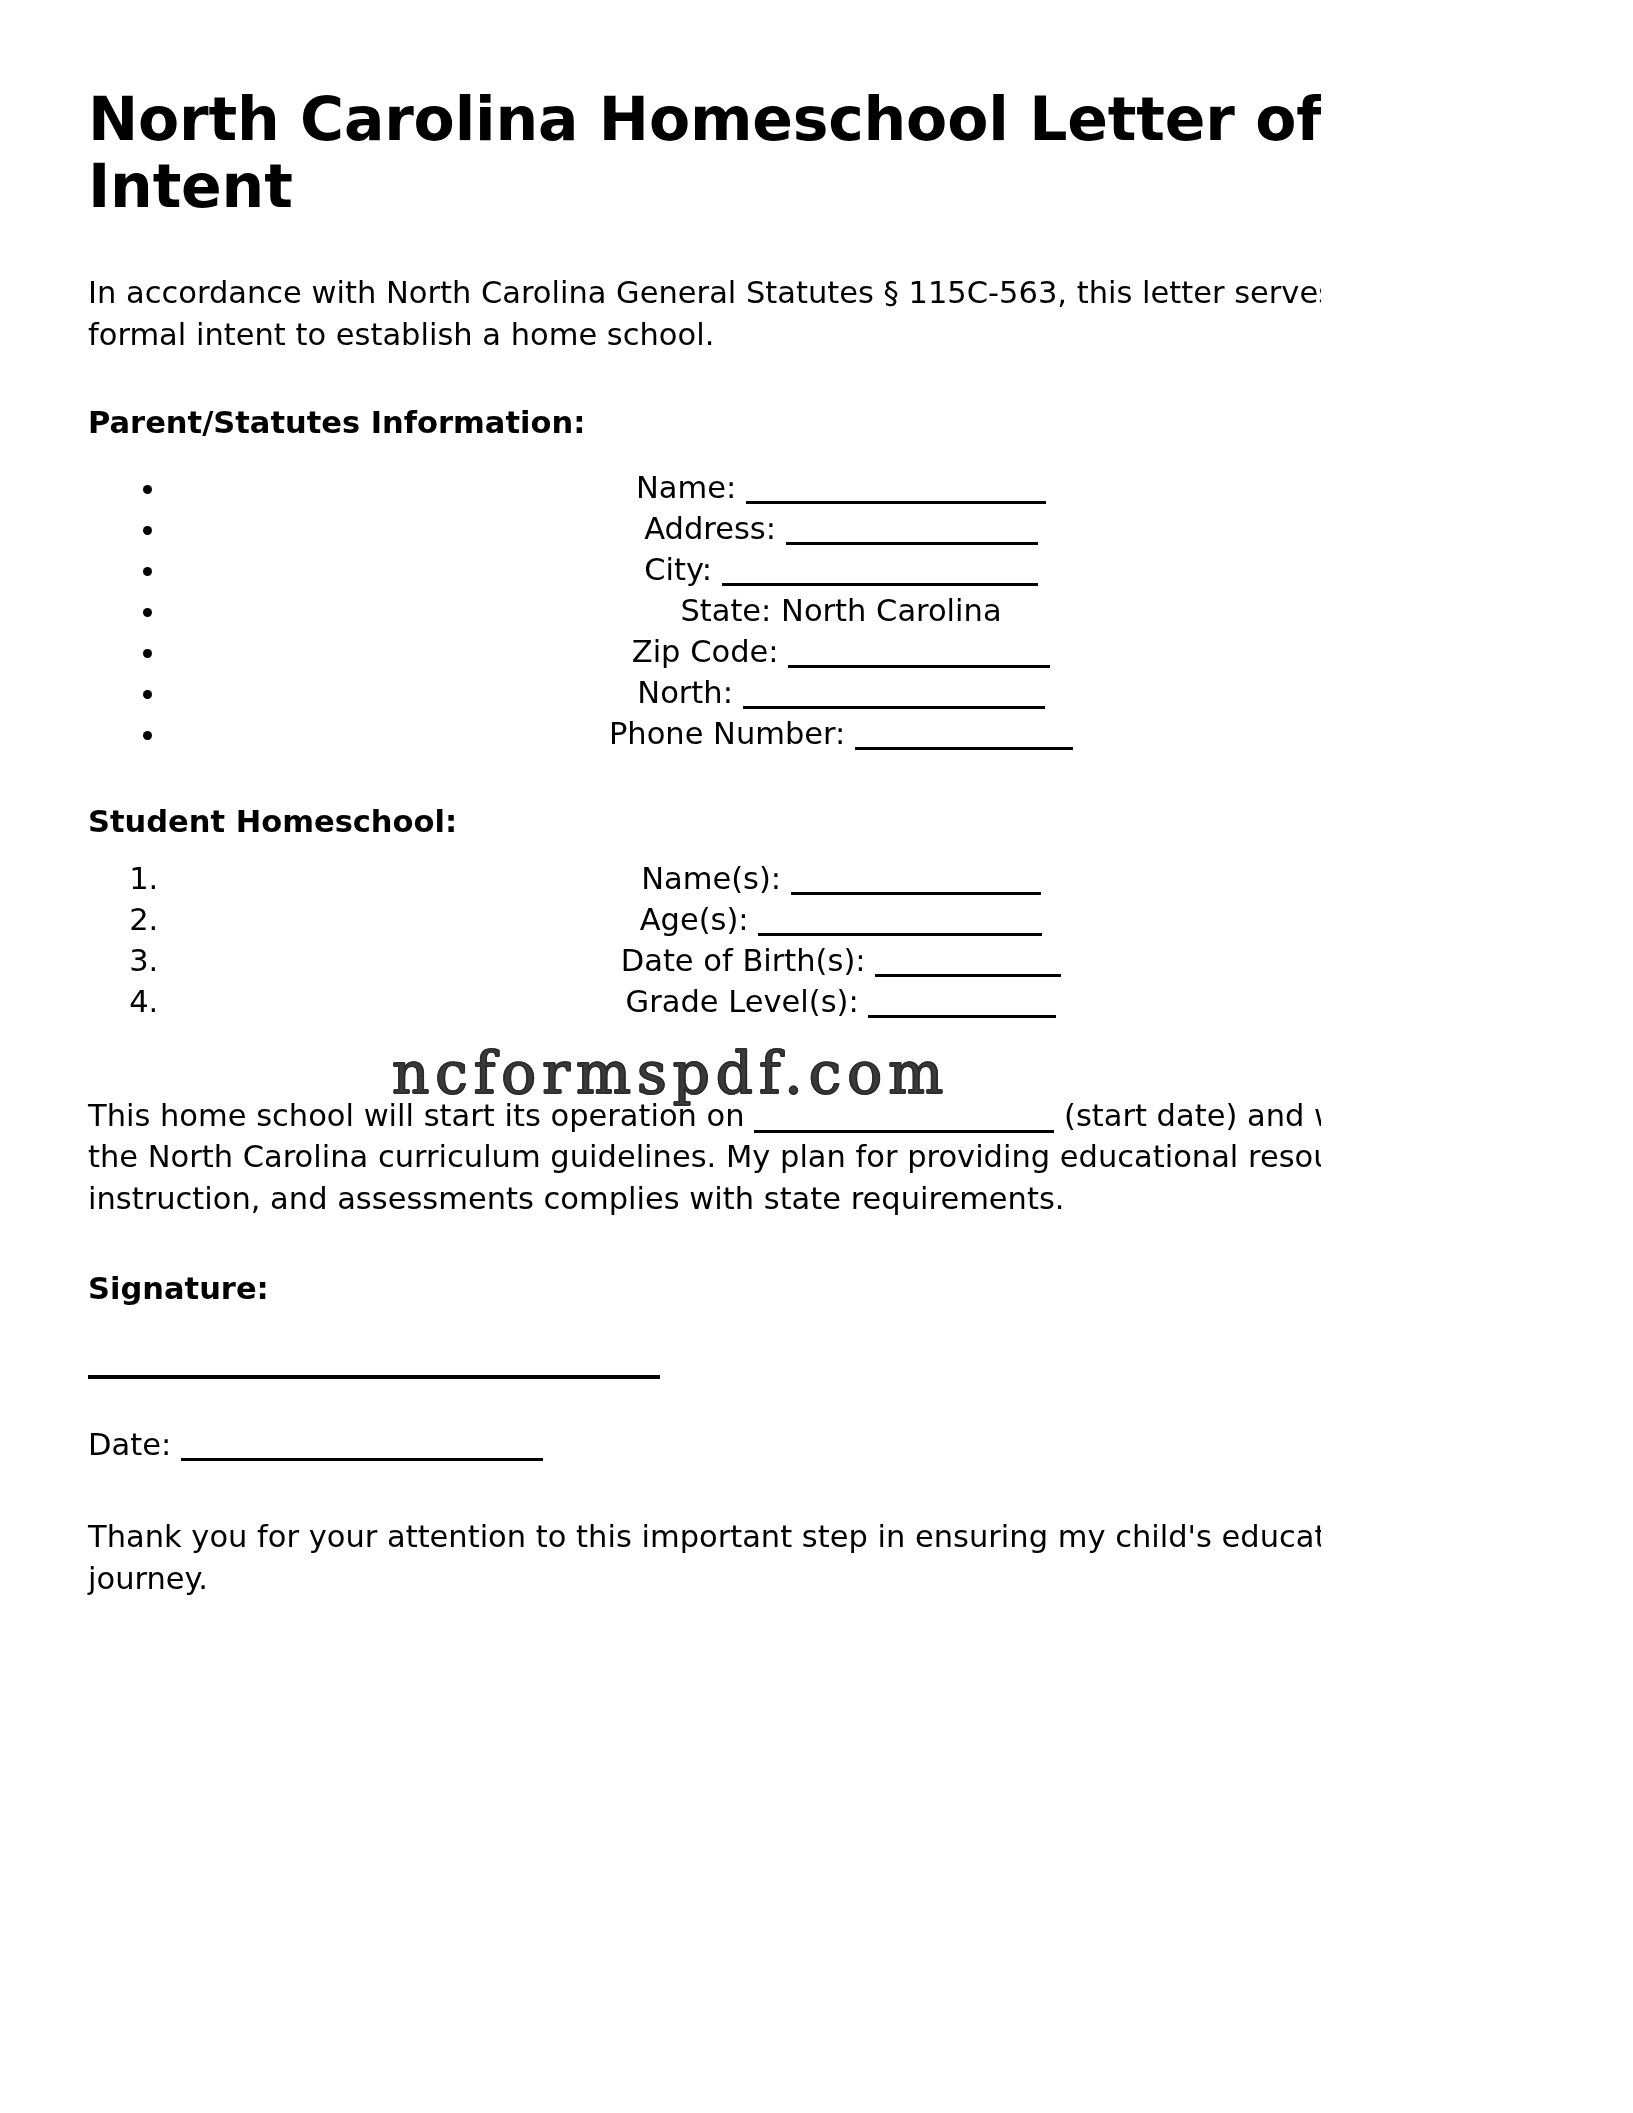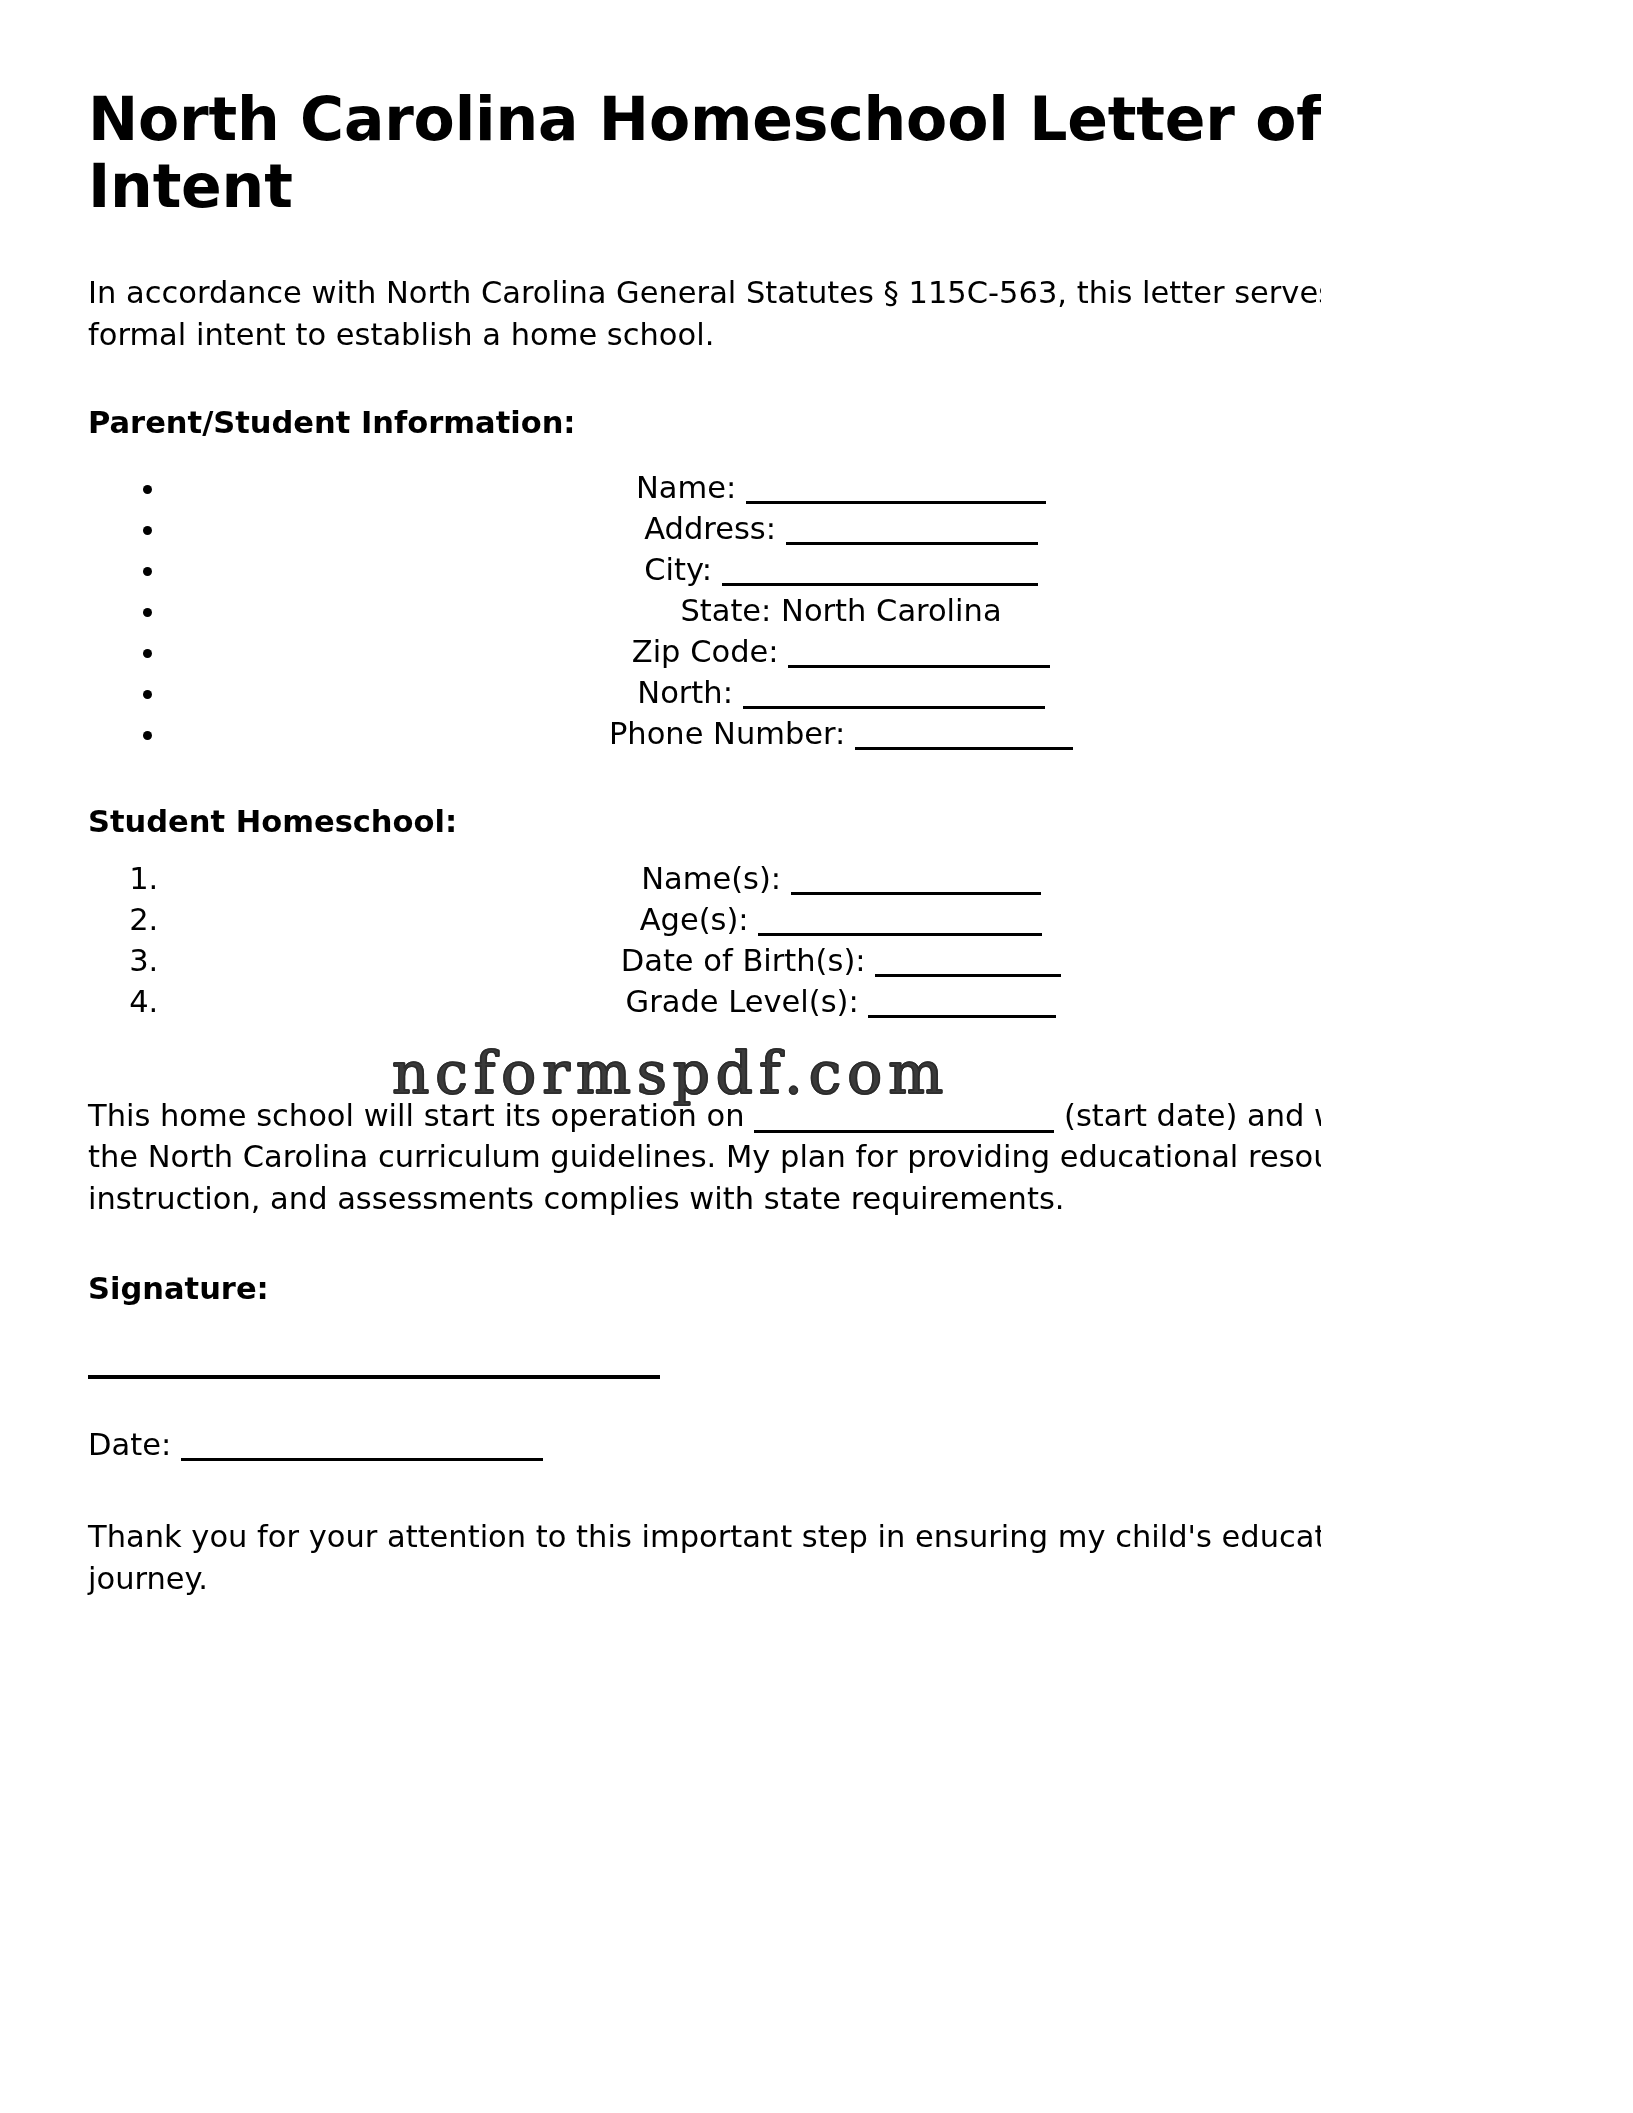--- a/index.html
+++ b/index.html
@@ -131,21 +131,21 @@
 <body>
 
 <div class="page">
 
   <div class="doc">
 
     <h1 class="doc-title">North Carolina Homeschool Letter of Intent</h1>
 
     <p class="para intro">In accordance with North Carolina General Statutes § 115C-563, this letter serves as my formal intent to establish a home school.</p>
 
-    <h2 class="section-heading sh-parent">Parent/Student Information:</h2>
+    <h2 class="section-heading sh-parent">Parent/Statutes Information:</h2>
 
     <ul class="info-list" id="parent-list">
         <li><span>Name:</span> <span class="blank" style="width: 300px;"></span></li>
         <li><span>Address:</span> <span class="blank" style="width: 252px;"></span></li>
         <li><span>City:</span> <span class="blank" style="width: 316px;"></span></li>
         <li><span>State:</span><span> North Carolina</span></li>
         <li><span>Zip Code:</span> <span class="blank" style="width: 262px;"></span></li>
         <li><span>North:</span> <span class="blank" style="width: 302px;"></span></li>
         <li><span>Phone Number:</span> <span class="blank" style="width: 218px;"></span></li>
       </ul>

